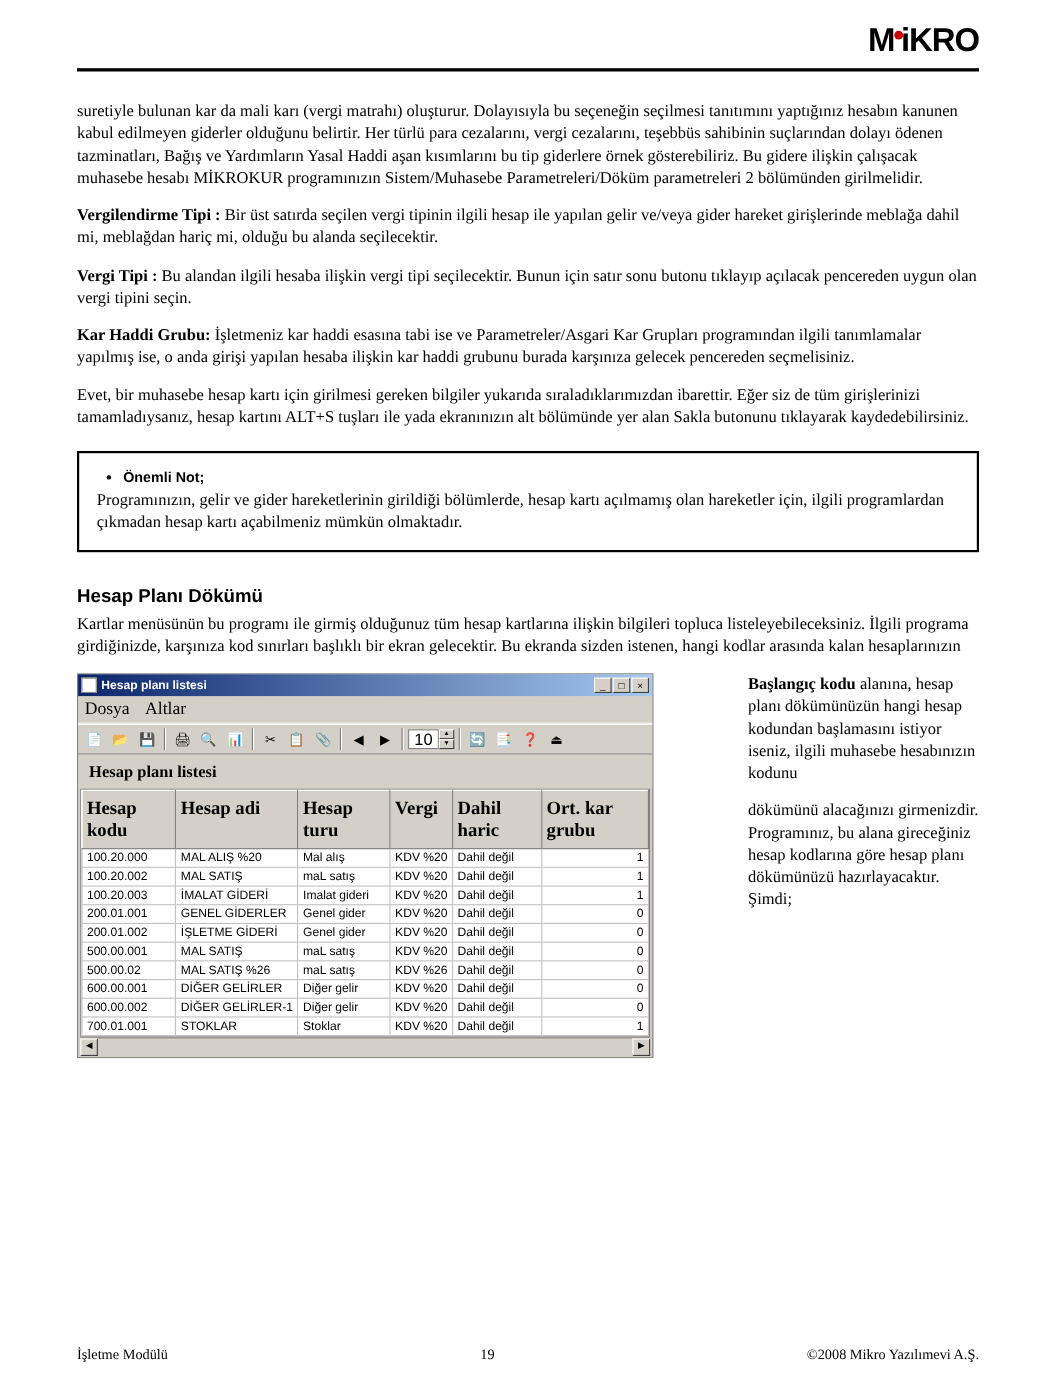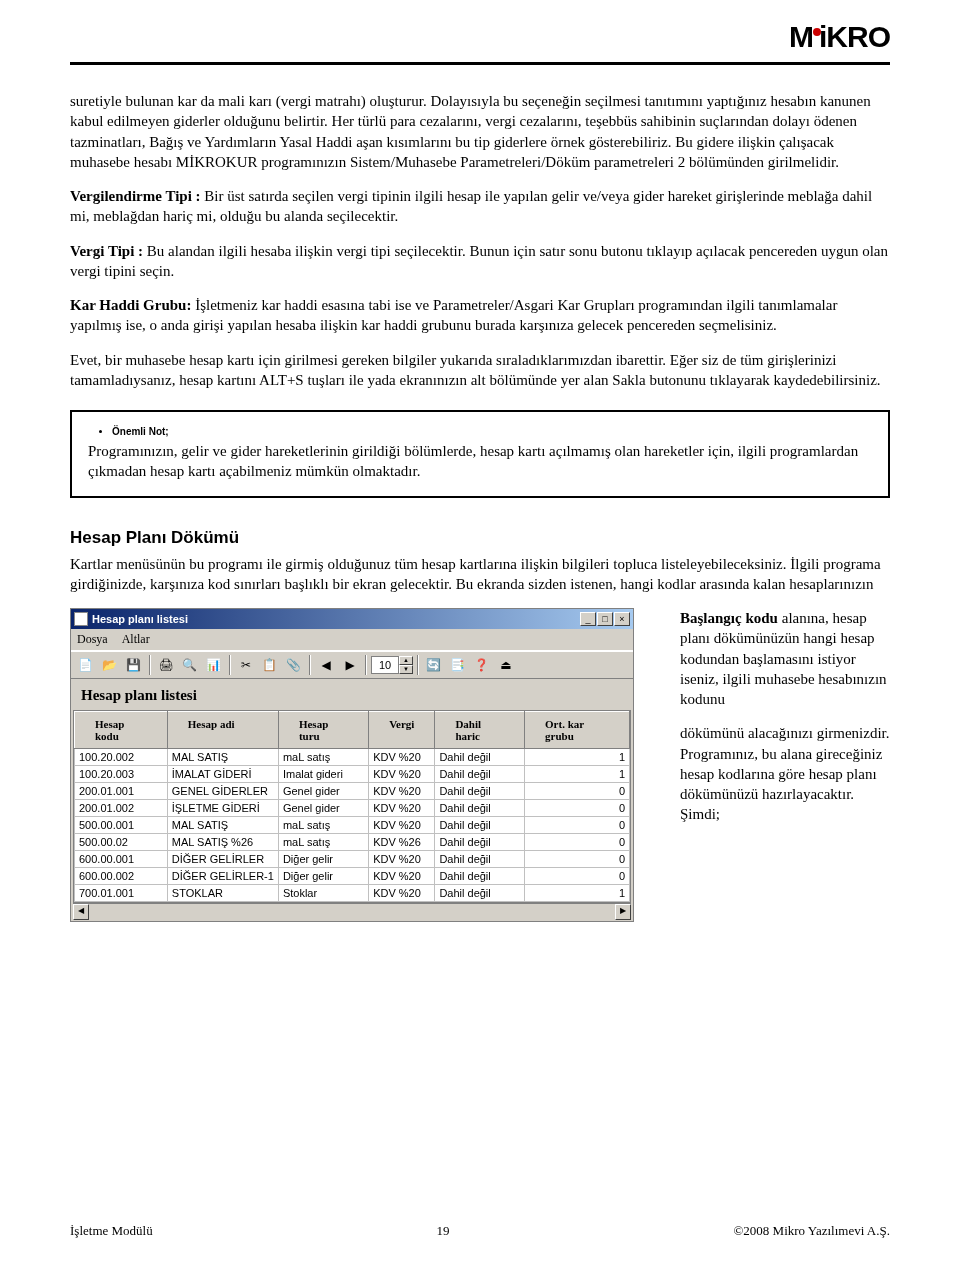--- a/index.html
+++ b/index.html
@@ -57,21 +57,21 @@
     margin: 20px 0 30px 0;
   }
   .note-box ul {
     list-style: disc;
     padding-left: 24px;
     margin-bottom: 4px;
   }
   .note-box li {
     font-family: Arial, sans-serif;
     font-weight: bold;
-    font-size: 10px;
+    font-size: 13px;
     margin-bottom: 2px;
   }
   .note-box p {
     margin: 0;
     line-height: 1.35;
   }
   h2 {
     font-family: Arial, sans-serif;
     font-size: 17px;
     font-weight: bold;
@@ -82,21 +82,21 @@
     overflow: hidden;
   }
   .right-text {
     width: 210px;
     float: right;
     margin-left: 15px;
     line-height: 1.35;
   }
   .right-text p { margin-bottom: 14px; }
   .app-window {
-    width: 564px;
+    width: 524px;
     background: #d4d0c8;
     border: 1px solid #808080;
     font-family: Tahoma, Arial, sans-serif;
     font-size: 11px;
     color: #000;
   }
   .titlebar {
     background: linear-gradient(to right, #0a246a, #a6caf0);
     color: #fff;
     display: flex;
@@ -130,21 +130,21 @@
     color: #000;
     font-family: Arial;
   }
   .menubar {
     display: flex;
     gap: 14px;
     padding: 3px 6px;
     background: #d4d0c8;
     border-bottom: 1px solid #fff;
     font-family: "Comic Sans MS", cursive;
-    font-size: 12px;
+    font-size: 16px;
     align-items: center;
   }
   .toolbar {
     display: flex;
     align-items: center;
     gap: 2px;
     padding: 2px 4px;
     background: #d4d0c8;
     border-top: 1px solid #fff;
     border-bottom: 1px solid #808080;
@@ -164,21 +164,21 @@
     border-right: 1px solid #fff;
     margin: 0 2px;
   }
   .tb-spin {
     display: flex;
     align-items: center;
   }
   .tb-spin input {
     width: 28px; height: 18px;
     border: 1px solid #808080;
-    font-size: 11px;
+    font-size: 15px;
     text-align: center;
     background: #fff;
   }
   .spin-btns { display: flex; flex-direction: column; }
   .spin-btn {
     width: 14px; height: 9px;
     background: #d4d0c8;
     border: 1px solid #fff;
     border-right-color: #404040;
     border-bottom-color: #404040;
@@ -195,22 +195,22 @@
   }
   .grid {
     width: 100%;
     border-collapse: collapse;
     background: #fff;
   }
   .grid th {
     background: #d4d0c8;
     font-family: "Comic Sans MS", cursive;
     font-weight: bold;
-    font-size: 11px;
-    padding: 6px 20px;
+    font-size: 17px;
+    padding: 6px 4px;
     text-align: left;
     border: 1px solid #808080;
     border-top: 1px solid #fff;
     border-left: 1px solid #fff;
     vertical-align: top;
   }
   .grid td {
     font-family: Arial, sans-serif;
     font-size: 11px;
     padding: 2px 4px;
@@ -356,20 +356,28 @@
                 <th>Hesap kodu</th>
                 <th>Hesap adi</th>
                 <th>Hesap turu</th>
                 <th>Vergi</th>
                 <th>Dahil haric</th>
                 <th>Ort. kar grubu</th>
               </tr>
             </thead>
             <tbody id="grid-body">
                 <tr>
+                  <td>100.20.000</td>
+                  <td>MAL ALIŞ %20</td>
+                  <td>Mal alış</td>
+                  <td>KDV %20</td>
+                  <td>Dahil değil</td>
+                  <td class="num">1</td>
+                </tr>
+                <tr>
                   <td>100.20.002</td>
                   <td>MAL SATIŞ</td>
                   <td>maL satış</td>
                   <td>KDV %20</td>
                   <td>Dahil değil</td>
                   <td class="num">1</td>
                 </tr>
                 <tr>
                   <td>100.20.003</td>
                   <td>İMALAT GİDERİ</td>

